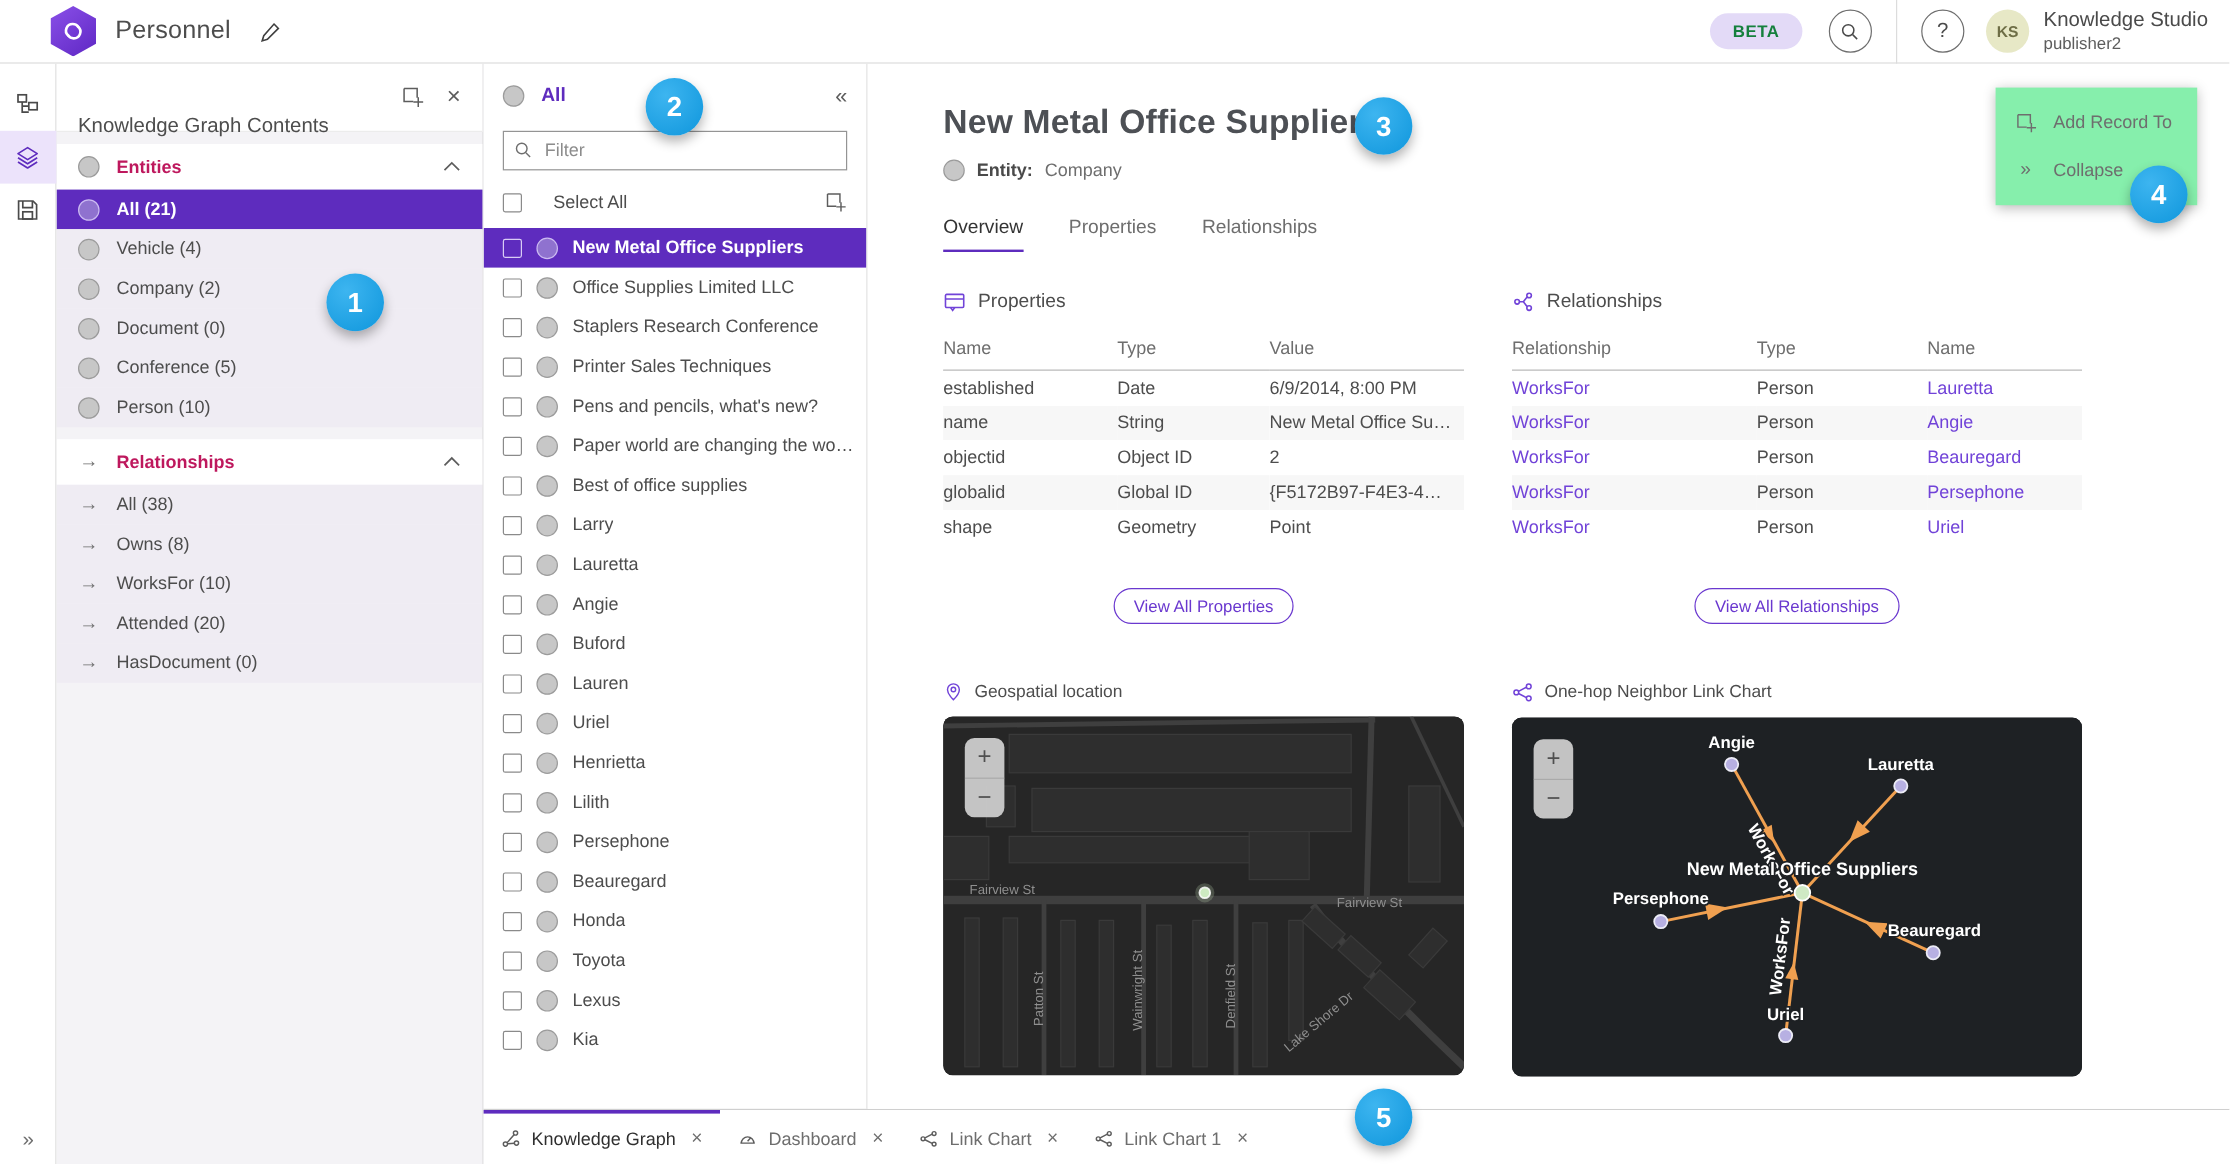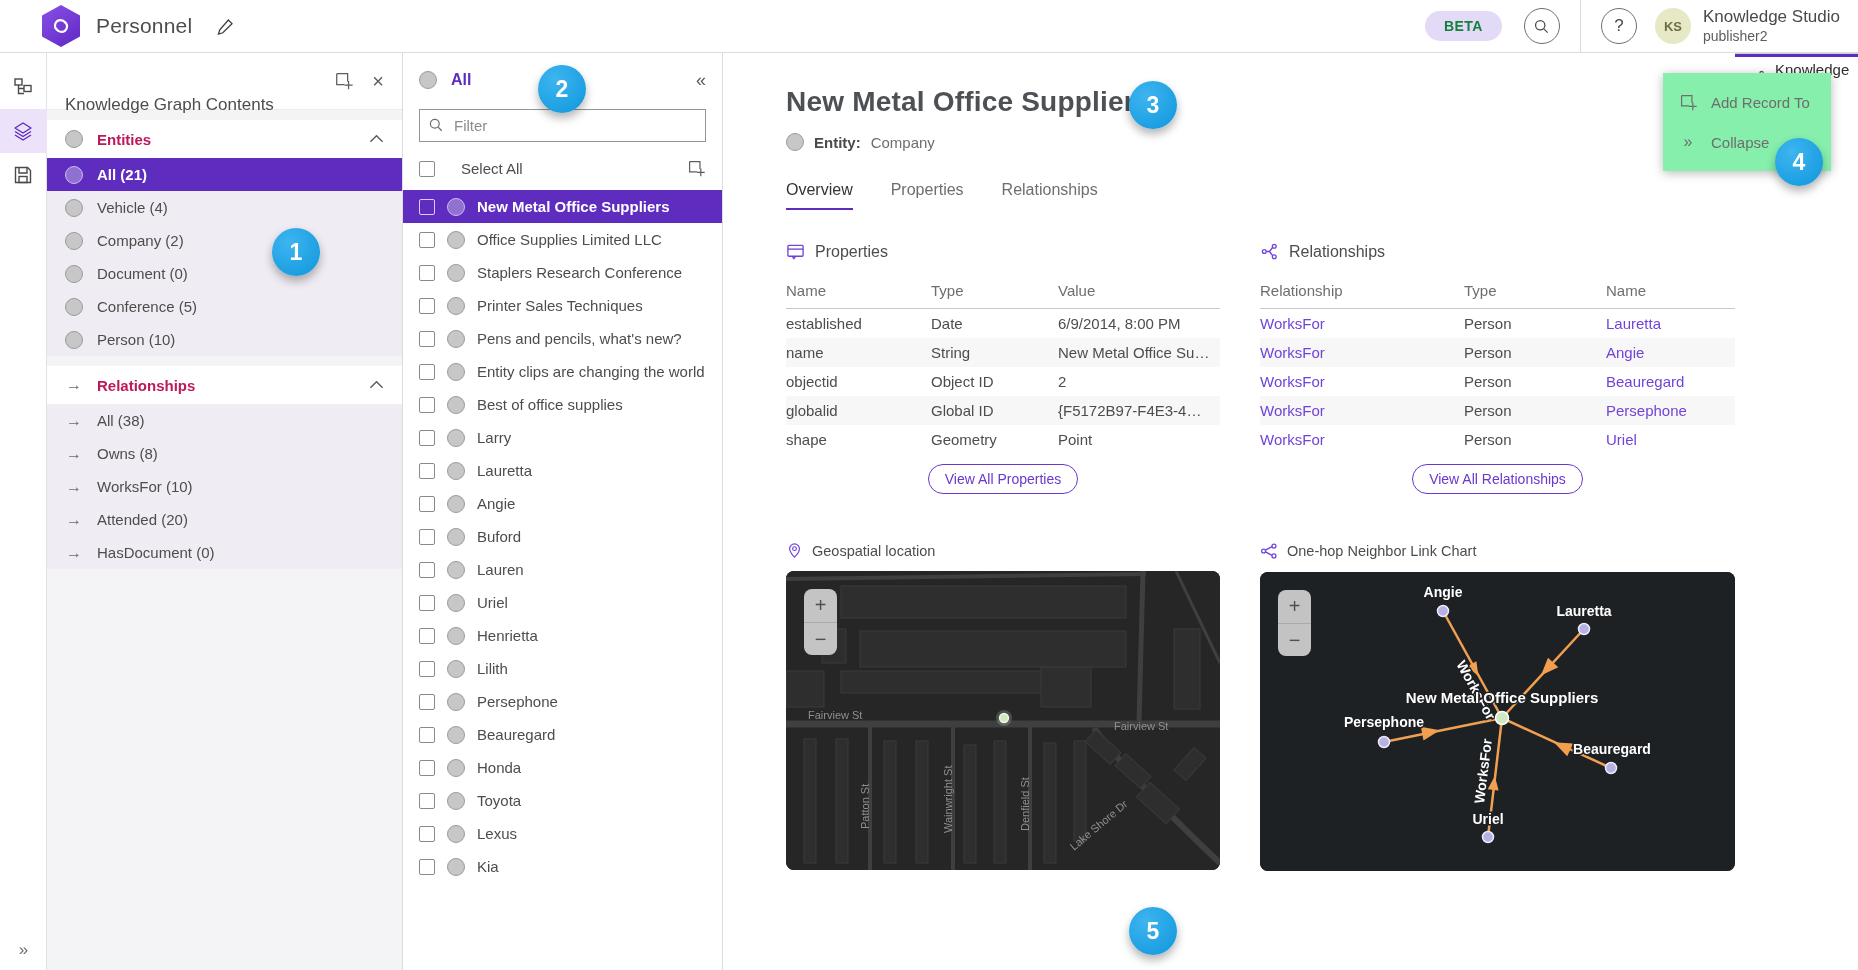--- a/index.html
+++ b/index.html
@@ -56,21 +56,21 @@
   .chev-up { color:#5d5d5d; display:flex; }
   .side-list { list-style:none; }
   .side-item { height:33px; display:flex; align-items:center; gap:14px; padding:0 18px;
     background:#efecf3; font-size:15px; color:#4d4d4d; cursor:pointer; }
   .side-item .arrow-glyph { width:18px; text-align:center; color:#6e6e6e; font-size:16px; }
   .side-item.selected { background:#5e2cbe; color:#fff; font-weight:700; }
   .side-item.selected .circle-icon { background:#8f72cf; border-color:#cbbaf1; }
   .circle-icon { width:18px; height:18px; border-radius:50%; background:#c7c7c7; border:1px solid #9b9b9b; flex:0 0 18px; }
 
   
-  .right-col { flex:1; display:flex; flex-direction:row; min-width:0; }
+  .right-col { flex:1; display:flex; flex-direction:column; min-width:0; }
   .content-row { flex:1; display:flex; min-height:0; }
 
   
   .middle { width:320px; flex:0 0 320px; background:#fff; border-right:1px solid #dcdcdc;
     display:flex; flex-direction:column; }
   .middle-header { height:54px; display:flex; align-items:center; gap:14px; padding:0 16px; }
   .middle-title { flex:1; font-size:16px; font-weight:700; color:#5e2cbe; }
   .collapse-glyph { color:#5d5d5d; font-size:18px; }
   .filter-wrap { margin:2px 16px 0; position:relative; }
   .filter-wrap svg { position:absolute; left:9px; top:8px; color:#6e6e6e; }
@@ -103,21 +103,21 @@
   .col-left { width:434px; flex:0 0 434px; }
   .col-right { width:475px; flex:0 0 475px; }
   .sec-head { display:flex; align-items:center; gap:10px; font-size:16px; color:#4d4d4d; }
   .sec-head svg { color:#7143d8; }
   table { width:100%; border-collapse:collapse; font-size:15px; margin-top:14px; table-layout:fixed; }
   thead th { font-weight:400; color:#6e6e6e; text-align:left; padding:7px 10px 9px 0;
     border-bottom:1px solid #c9c9c9; }
   tbody td { color:#4d4d4d; padding:6px 10px 6px 0; overflow:hidden; text-overflow:ellipsis; white-space:nowrap; }
   tbody tr:nth-child(even) { background:#f7f7f7; }
   .link { color:#7143d8; cursor:pointer; }
-  .viewall-row { text-align:center; margin-top:10px; }
+  .viewall-row { text-align:center; margin-top:36px; }
   .pill-btn { display:inline-block; border:1px solid #6a38cf; color:#6a38cf; background:#fff;
     border-radius:16px; padding:6px 16px; font-size:14px; cursor:pointer; }
   .subsec { display:flex; align-items:center; gap:9px; margin-top:48px; font-size:14.5px; color:#4d4d4d; }
   .subsec svg { color:#7143d8; }
   .panel { margin-top:12px; height:299px; border-radius:8px; overflow:hidden; position:relative; }
   .panel.map { width:434px; background:#262626; }
   .panel.chart { width:475px; background:#1e2124; }
   .zoomctl { position:absolute; top:18px; left:18px; width:33px; background:rgba(204,204,204,.95);
     border-radius:8px; overflow:hidden; z-index:3; }
   .zoomctl .zbtn { height:33px; display:flex; align-items:center; justify-content:center;
@@ -374,21 +374,21 @@
 
               <li class="mid-item">
                 <span class="checkbox"></span>
                 <span class="circle-icon"></span>
                 <span class="lbl">Pens and pencils, what's new?</span>
               </li>
 
               <li class="mid-item">
                 <span class="checkbox"></span>
                 <span class="circle-icon"></span>
-                <span class="lbl">Entity clips are changing the world</span>
+                <span class="lbl">Paper world are changing the world</span>
               </li>
 
               <li class="mid-item">
                 <span class="checkbox"></span>
                 <span class="circle-icon"></span>
                 <span class="lbl">Best of office supplies</span>
               </li>
 
               <li class="mid-item">
                 <span class="checkbox"></span>

